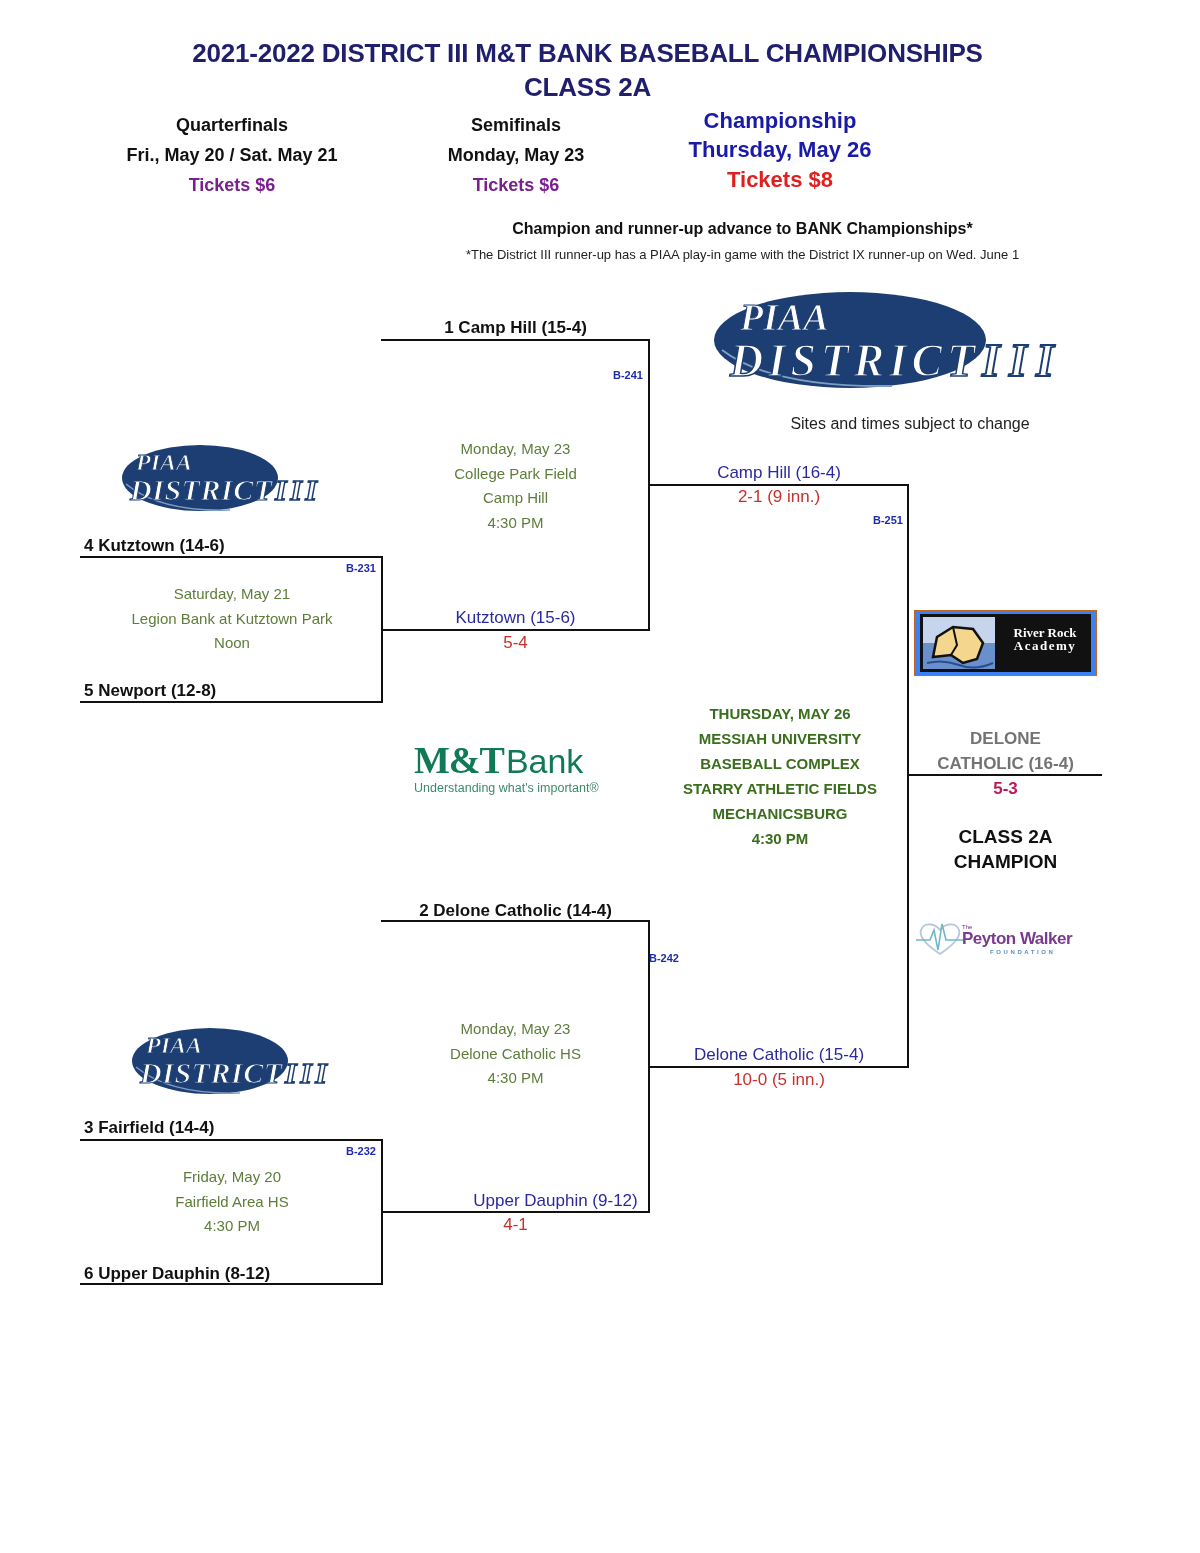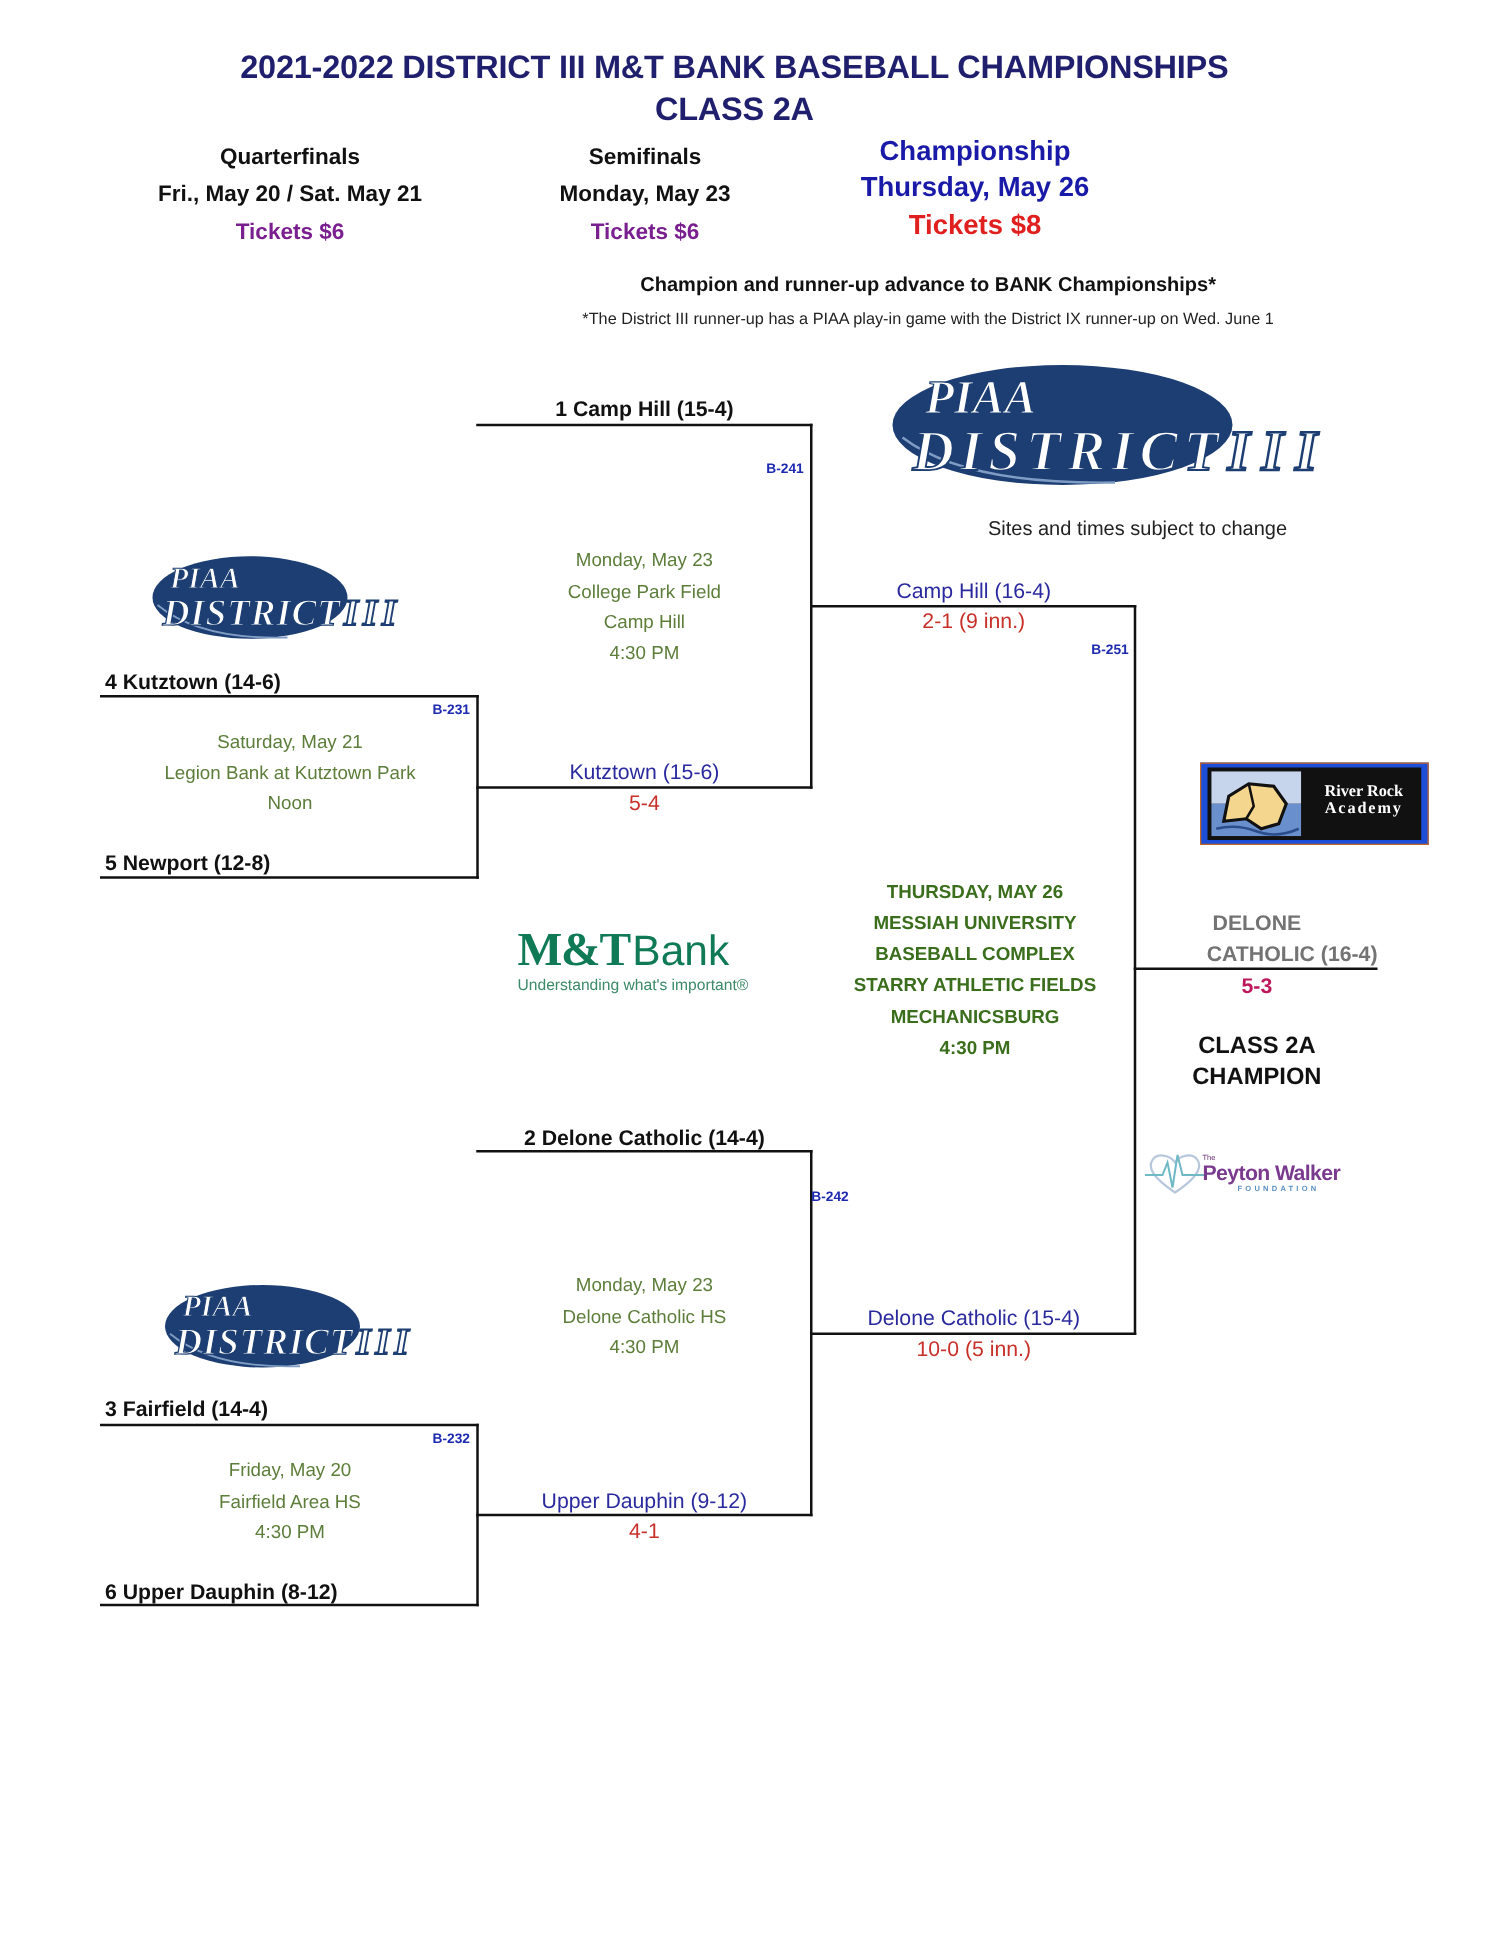--- a/index.html
+++ b/index.html
@@ -118,21 +118,21 @@
 <div class="abs info" style="left:383px; width:265px; top:437px;">
   <div>Monday, May 23</div>
   <div>College Park Field</div>
   <div>Camp Hill</div>
   <div>4:30 PM</div>
 </div>
 <div class="abs winner" style="left:650px; width:258px; top:463px;">Camp Hill (16-4)</div>
 <div class="abs score" style="left:650px; width:258px; top:487px;">2-1 (9 inn.)</div>
 <div class="abs gid" style="left:873px; top:514px;">B-251</div>
 
-<div class="abs" style="left:960px; top:610px; width:181px; height:64px; background:#1d4ed8; border:1px solid #c46520;">
+<div class="abs" style="left:914px; top:610px; width:181px; height:64px; background:#3b82f6; border:1px solid #c46520;">
   <div class="abs" style="left:5px; top:3px; width:171px; height:58px; background:#111;"></div>
   <svg class="abs" style="left:8px; top:6px;" width="72" height="52" viewBox="0 0 72 52">
     <rect x="0" y="0" width="72" height="26" fill="#c6d4ec"></rect>
     <rect x="0" y="26" width="72" height="26" fill="#6a8fcd"></rect>
     <path d="M10 40 L14 20 L30 10 L50 12 L60 26 L54 42 L40 46 L28 38 Z" fill="#f4d68f" stroke="#111" stroke-width="2.5"></path>
     <path d="M30 10 L34 28 L28 38" stroke="#111" stroke-width="2" fill="none"></path>
     <path d="M4 46 Q 20 42 36 48 T 70 46" stroke="#2b4d8a" stroke-width="2" fill="none"></path>
   </svg>
   <div class="abs" style="left:84px; top:15px; width:92px; font-family:'Liberation Serif', serif; font-weight:bold; font-size:13px; color:#fff; line-height:13px; text-align:center;">
     <div>River Rock</div>
@@ -151,21 +151,21 @@
   <div>THURSDAY, MAY 26</div>
   <div>MESSIAH UNIVERSITY</div>
   <div>BASEBALL COMPLEX</div>
   <div>STARRY ATHLETIC FIELDS</div>
   <div>MECHANICSBURG</div>
   <div>4:30 PM</div>
 </div>
 
 <div class="abs c" style="left:909px; width:193px; top:727px; font-size:17px; font-weight:bold; color:#737373; line-height:24.5px;">
   <div>DELONE</div>
-  <div style="white-space:nowrap;text-align:right;">CATHOLIC (16-4)</div>
+  <div style="white-space:nowrap;">CATHOLIC (16-4)</div>
 </div>
 <div class="abs c" style="left:909px; width:193px; top:779px; font-size:17px; font-weight:bold; color:#be185d;">5-3</div>
 <div class="abs c" style="left:909px; width:193px; top:824px; font-size:19px; font-weight:bold; color:#111; line-height:25px;">
   <div>CLASS 2A</div>
   <div>CHAMPION</div>
 </div>
 
 <div class="abs" style="left:916px; top:918px; width:170px; height:42px;">
   <svg class="abs" style="left:0; top:2px;" width="48" height="38" viewBox="0 0 48 38">
     <path d="M24 34 C 6 22 2 14 6 8 C 10 2 20 4 24 10 C 28 4 38 2 42 8 C 46 14 42 22 24 34 Z" fill="none" stroke="#b8c8dc" stroke-width="1.8"></path>
@@ -187,14 +187,14 @@
 <div class="abs score" style="left:650px; width:258px; top:1070px;">10-0 (5 inn.)</div>
 
 <div class="abs team" style="left:84px; top:1118px;">3 Fairfield (14-4)</div>
 <div class="abs gid" style="left:346px; top:1145px;">B-232</div>
 <div class="abs info" style="left:82px; width:300px; top:1165px;">
   <div>Friday, May 20</div>
   <div>Fairfield Area HS</div>
   <div>4:30 PM</div>
 </div>
 <div class="abs team" style="left:84px; top:1264px;">6 Upper Dauphin (8-12)</div>
-<div class="abs winner" style="left:383px; width:265px; top:1191px;">Upper Dauphin (9-12)</div>
+<div class="abs winner" style="left:383px; width:265px; top:1191px;padding-left:40px;">Upper Dauphin (9-12)</div>
 <div class="abs score" style="left:383px; width:265px; top:1215px;">4-1</div>
 
 </body></html>

